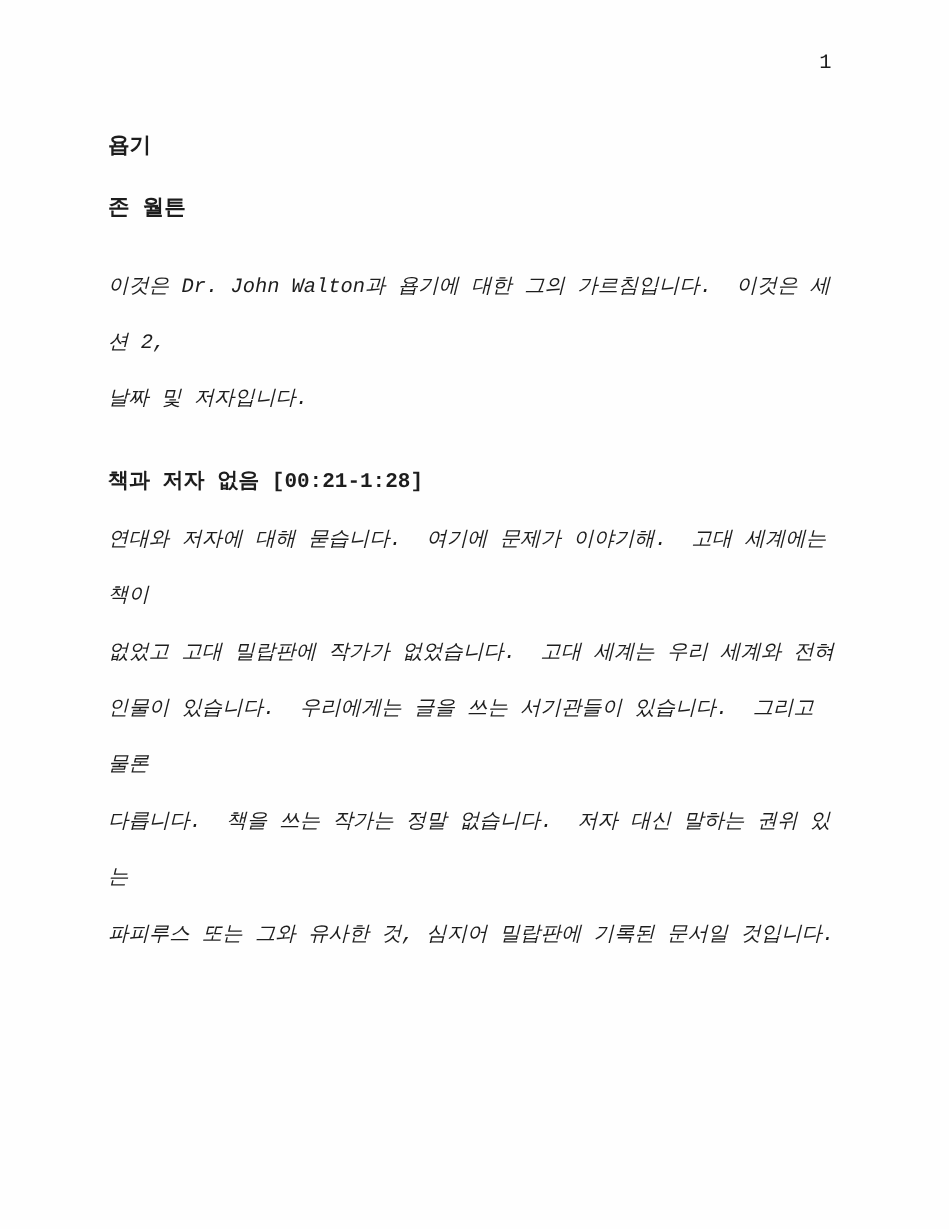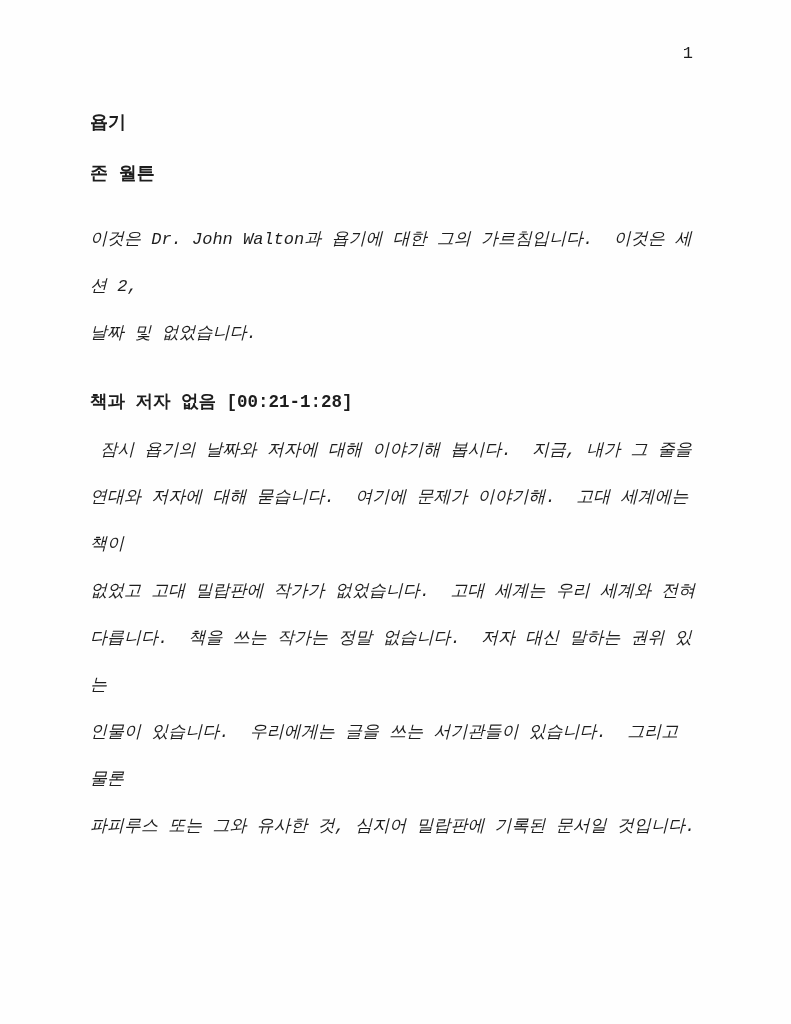--- a/index.html
+++ b/index.html
@@ -54,28 +54,27 @@
 
   <div class="page-number">1</div>
 
   <div class="title-block">
     <div class="title-line">욥기</div>
     <div class="title-line">존 월튼</div>
   </div>
 
   <div class="para intro">
     <div class="line">이것은 Dr. John Walton과 욥기에 대한 그의 가르침입니다.  이것은 세션 2,</div>
-    <div class="line">날짜 및 없었습니다.</div>
+    <div class="line">날짜 및 저자입니다.</div>
   </div>
 
   <div class="section-heading heading-1">책과 저자 없음 [00:21-1:28]</div>
 
   <div class="para body-para">
-    <div class="line"> 잠시 욥기의 날짜와 저자에 대해 이야기해 봅시다.  지금, 내가 그 줄을</div>
     <div class="line">연대와 저자에 대해 묻습니다.  여기에 문제가 이야기해.  고대 세계에는 책이</div>
     <div class="line">없었고 고대 밀랍판에 작가가 없었습니다.  고대 세계는 우리 세계와 전혀</div>
+    <div class="line">인물이 있습니다.  우리에게는 글을 쓰는 서기관들이 있습니다.  그리고 물론</div>
     <div class="line">다릅니다.  책을 쓰는 작가는 정말 없습니다.  저자 대신 말하는 권위 있는</div>
-    <div class="line">인물이 있습니다.  우리에게는 글을 쓰는 서기관들이 있습니다.  그리고 물론</div>
     <div class="line">파피루스 또는 그와 유사한 것, 심지어 밀랍판에 기록된 문서일 것입니다.</div>
 
   </div>
 
 </div>
 
 </body></html>

